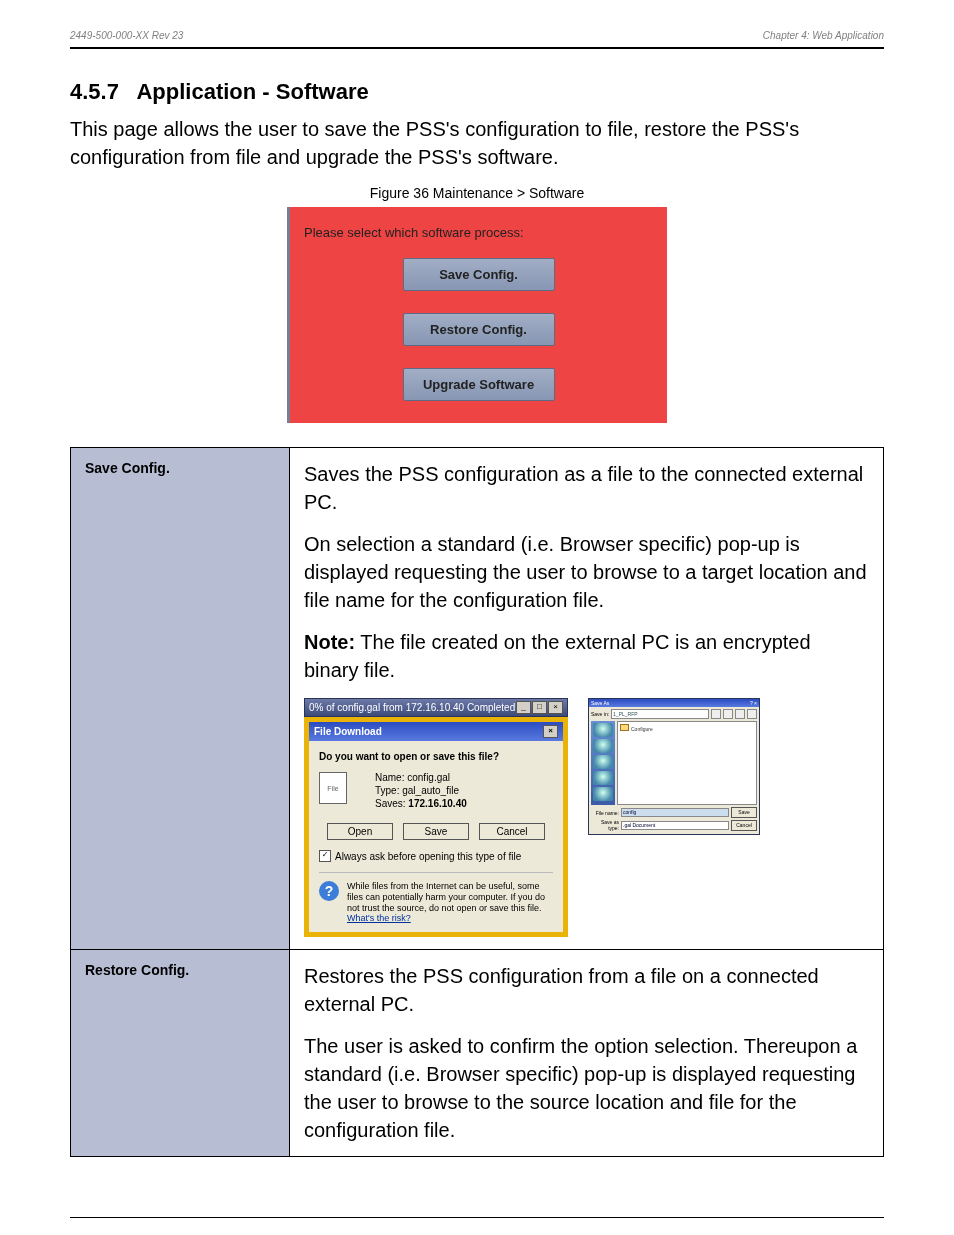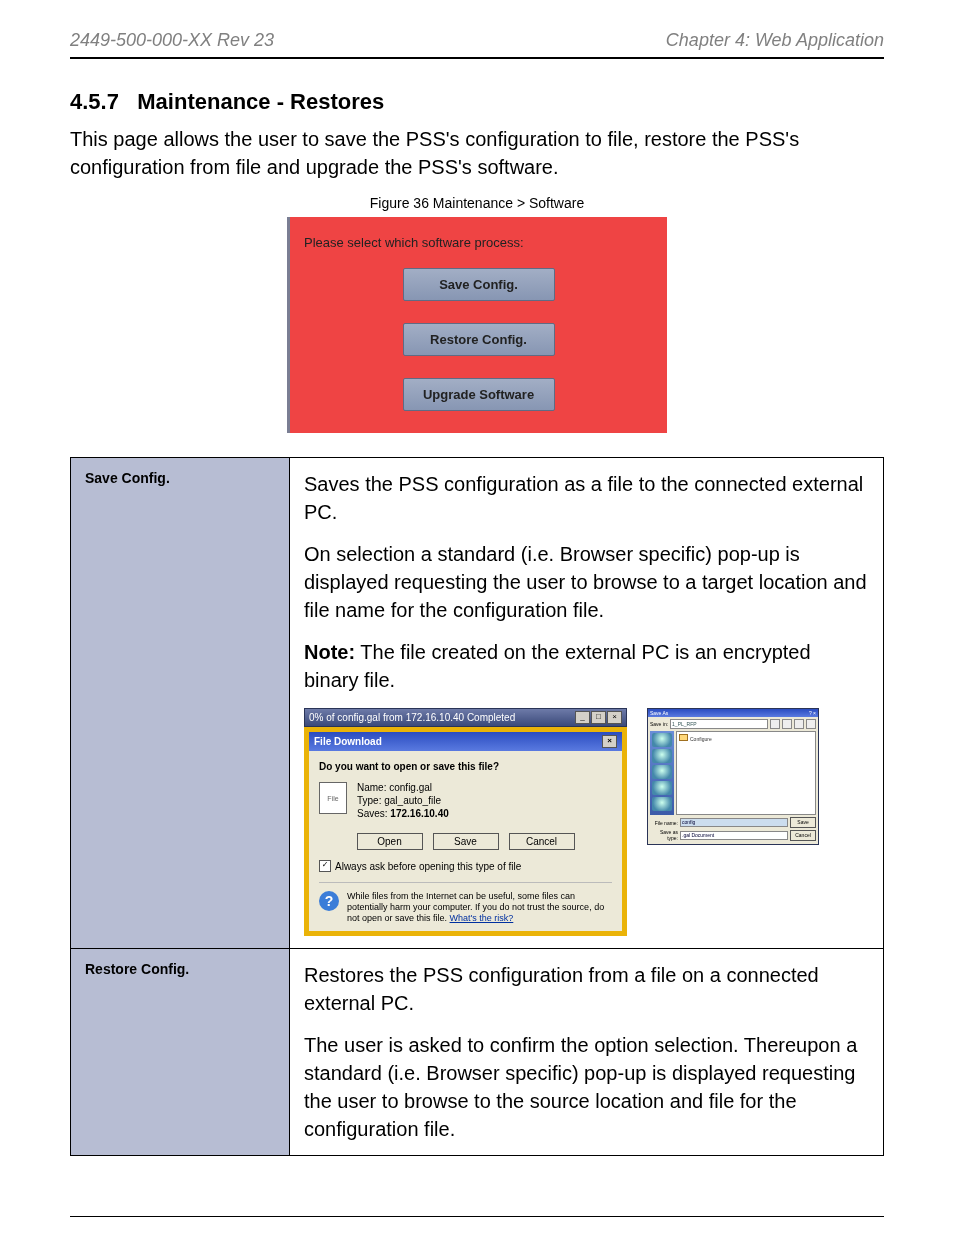--- a/index.html
+++ b/index.html
@@ -13,21 +13,21 @@
     width: 954px;
     margin: 0 auto;
     position: relative;
     box-sizing: border-box;
     padding: 30px 70px 20px 70px;
   }
   .header-area {
     display: flex;
     justify-content: space-between;
     align-items: flex-end;
-    font-size: 18px;
+    font-size: 10px;
     font-style: italic;
     color: #808080;
     padding-bottom: 6px;
   }
   .header-area .left {
     font-style: italic;
   }
   .header-area .right {
     font-style: italic;
   }
@@ -98,21 +98,21 @@
   .note-label { font-weight: bold; }
   .mini-figs {
     display: flex;
     gap: 20px;
     margin-top: 14px;
     align-items: flex-start;
   }
 
   
   .dlg-wrap {
-    width: 323px;
+    width: 264px;
     font-size: 10px;
     color: #000;
   }
   .dlg-progress-title {
     background: linear-gradient(#6d7aa8, #3b4a7a);
     color: #fff;
     padding: 2px 4px;
     display: flex;
     justify-content: space-between;
     align-items: center;
@@ -143,21 +143,21 @@
     justify-content: space-between;
     align-items: center;
   }
   .dlg-body {
     background: #ece9d8;
     padding: 10px 10px 8px 10px;
   }
   .dlg-q { font-weight: bold; margin-bottom: 10px; }
   .dlg-filemeta {
     display: flex;
-    gap: 10px;
+    gap: 28px;
     margin-bottom: 12px;
   }
   .dlg-fileicon {
     width: 26px; height: 30px;
     border: 1px solid #666;
     background: #fff;
     display: flex; align-items: center; justify-content: center;
     font-size: 7px; color: #666;
   }
   .dlg-filemeta .meta p { margin: 0 0 2px 0; }
@@ -324,21 +324,21 @@
 
   <div class="header-area">
     <span class="left">2449-500-000-XX Rev 23</span>
     <span class="right">Chapter 4:    Web Application</span>
   </div>
   <hr class="top-rule">
 
   <h2 class="section-title">
     <span>4.5.7</span>
     &nbsp;
-    <span>Maintenance - Restores</span>
+    <span>Application - Software</span>
   </h2>
 
   <p class="body-text">This page allows the user to save the PSS's configuration to file, restore the PSS's configuration from file and upgrade the PSS's software.</p>
 
   <p class="figure-caption">Figure 36   Maintenance &gt; Software</p>
 
   <div class="fig-panel">
     <div class="prompt">Please select which software process:</div>
     <div class="fig-btn">Save Config.</div>
     <div class="fig-btn">Restore Config.</div>

